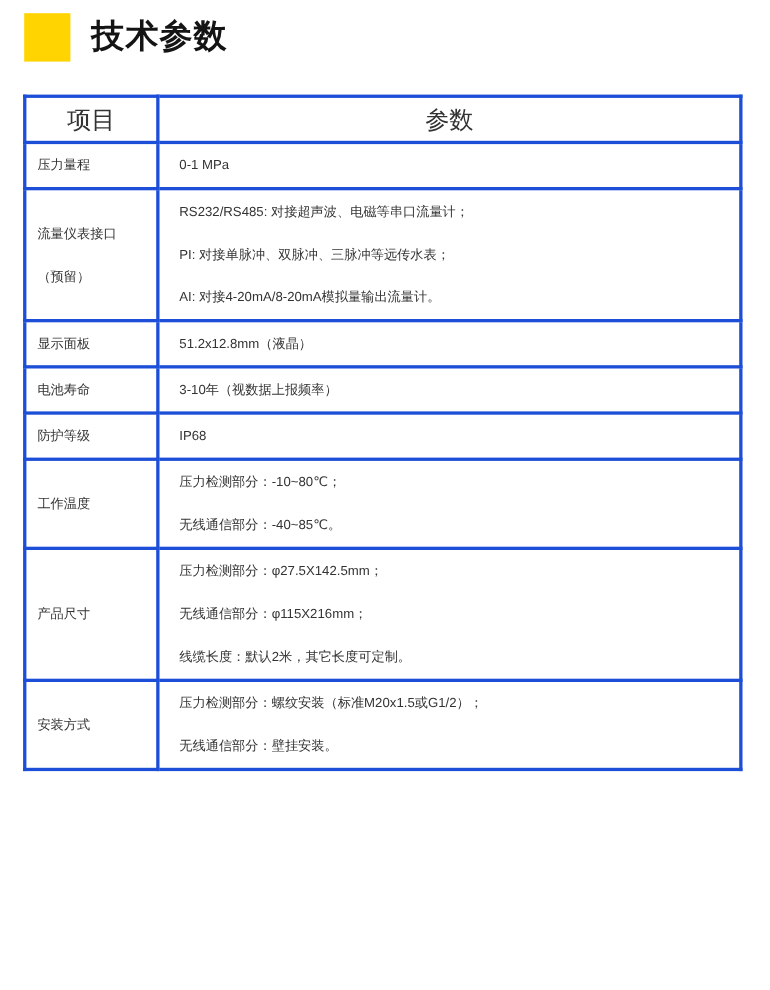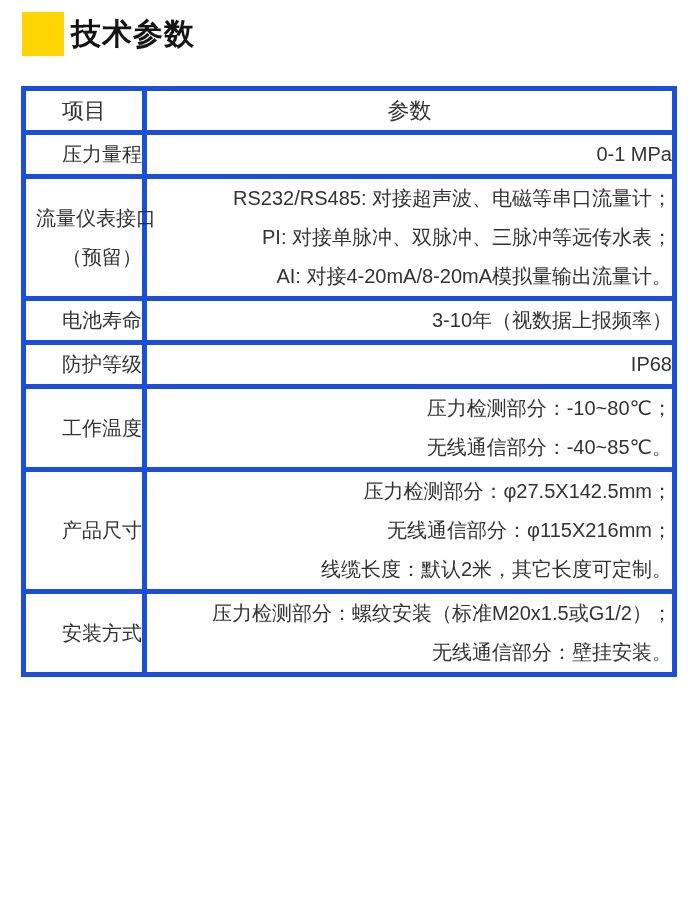--- a/index.html
+++ b/index.html
@@ -8,20 +8,21 @@
     width: 700px; height: 900px;
     background: #ffffff;
     font-family: "Liberation Sans", "DejaVu Sans", sans-serif;
     color: #333333;
   }
   .header {
     display: flex;
     align-items: center;
     padding: 12px 0 0 22px;
     height: 56px;
+    gap: 12px;
   }
   .bullet {
     width: 42px; height: 44px;
     background: #FFD400;
     flex: 0 0 auto;
   }
   .page-title {
     font-size: 30px;
     line-height: 44px;
     font-weight: 700;
@@ -32,27 +33,27 @@
   table.specs {
     border-collapse: collapse;
     table-layout: fixed;
     width: 651px;
     margin: 30px 0 0 21px;
     border: 1px solid #7d7d7d;
   }
   col.c1 { width: 121px; }
   col.c2 { width: 530px; }
   th, td {
-    border: 5px solid #1d4ed8;
+    border: 3px solid #1d4ed8;
     padding: 0;
     vertical-align: middle;
     font-weight: 400;
   }
   th { font-size: 22px; text-align: center; color: #333333; }
-  td { font-size: 20px; text-align: right; }
+  td { font-size: 12px; }
   td.item-cell  { padding-left: 10px; }
   td.param-cell { padding-left: 18px; }
   .line { line-height: 39px; white-space: nowrap; }
 </style>
 </head>
 <body>
 
 <div class="header">
   <div class="bullet"></div>
   <h1 class="page-title">技术参数</h1>
@@ -88,20 +89,28 @@
         <div class="line">（预留）</div>
       </td>
       <td class="param-cell">
         <div class="line">RS232/RS485: 对接超声波、电磁等串口流量计；</div>
         <div class="line">PI: 对接单脉冲、双脉冲、三脉冲等远传水表；</div>
         <div class="line">AI: 对接4-20mA/8-20mA模拟量输出流量计。</div>
       </td>
     </tr>
     <tr>
       <td class="item-cell">
+          <div class="line">显示面板</div>
+        </td>
+      <td class="param-cell">
+          <div class="line">51.2x12.8mm（液晶）</div>
+        </td>
+    </tr>
+    <tr>
+      <td class="item-cell">
           <div class="line">电池寿命</div>
         </td>
       <td class="param-cell">
           <div class="line">3-10年（视数据上报频率）</div>
         </td>
     </tr>
     <tr>
       <td class="item-cell">
           <div class="line">防护等级</div>
         </td>

